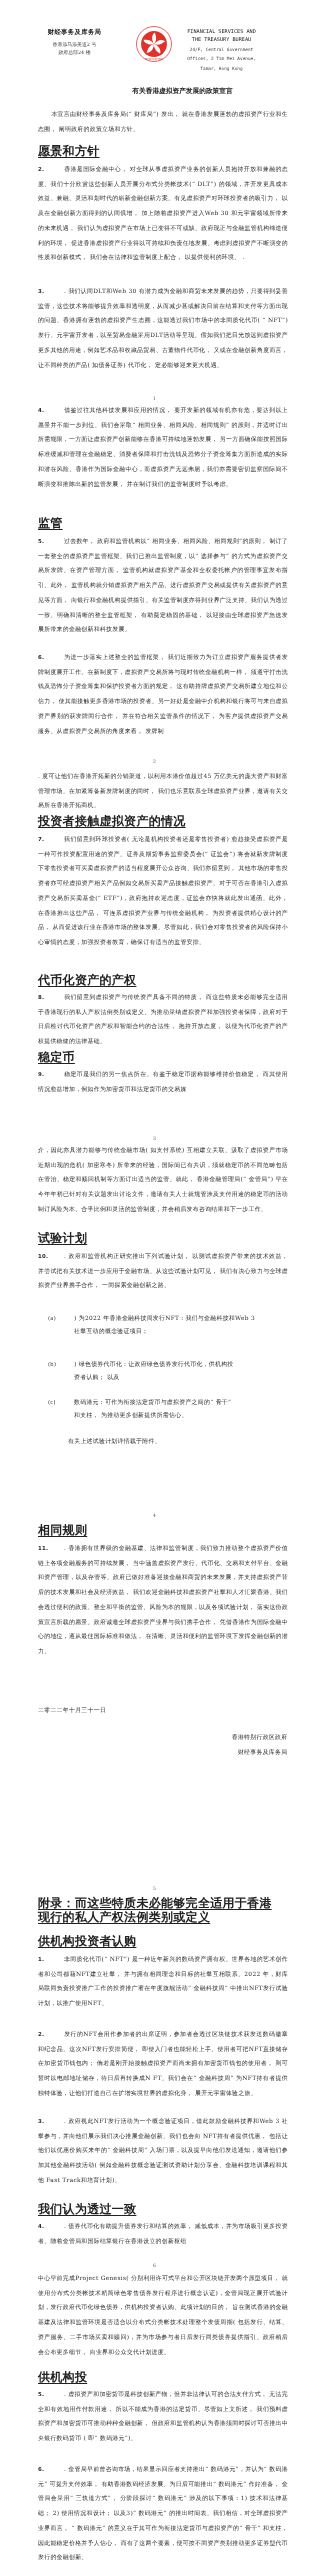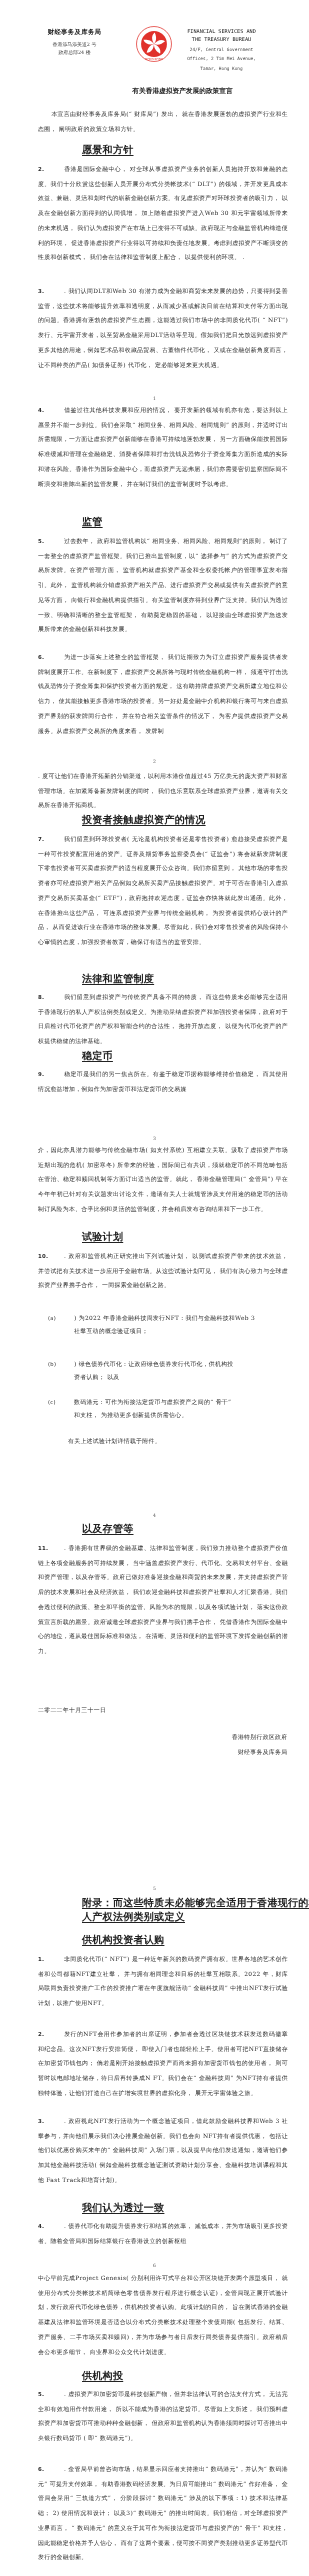--- a/index.html
+++ b/index.html
@@ -22,22 +22,22 @@
 
   
   .title { left:0; width:309px; top:87px; text-align:center; font-size:6.7px; font-weight:bold; color:#222;margin-left:28px; }
   .para {
     left:38px; width:250px; font-size:5.9px; line-height:14.7px;
     letter-spacing:0.3px; color:#2a2a2a; text-align:justify;
   }
   .para .num { font-family:"DejaVu Sans","Liberation Sans",sans-serif; font-weight:bold; font-size:5.4px; display:inline-block; width:26px; }
   .indent { text-indent:13.4px; }
   .heading {
-    left:38px; font-size:10px; font-weight:bold; color:#222;
-    text-decoration:underline; text-underline-offset:2.1px; letter-spacing:0.3px;margin-left:44px;
+    left:38px; font-size:12px; font-weight:bold; color:#222;
+    text-decoration:underline; text-underline-offset:2.1px; letter-spacing:0.3px;
   }
   .pageno { left:0; width:309px; text-align:center; font-size:4.6px; color:#555; }
   .sub { left:48px; width:240px; font-size:5.9px; line-height:13.4px; letter-spacing:0.3px; color:#2a2a2a; }
   .sub .lbl { font-family:"DejaVu Sans","Liberation Sans",sans-serif; font-size:5.2px; display:inline-block; width:26px; }
   .sub .txt { display:inline; }
   .sub .cont { padding-left:26px; }
   .sig { right:21.6px; text-align:right; font-size:5.9px; line-height:15px; letter-spacing:0.3px; color:#2a2a2a; }
   .date { left:38px; font-size:5.9px; letter-spacing:0.3px; color:#2a2a2a; }
 </style>
 </head>
@@ -106,21 +106,21 @@
 <div class="abs para" style="top:769px;">
   <span>. 度可让他们在香港开拓新的分销渠道，以利用本港价值超过45 万亿美元的庞大资产和财富管理市场。在加紧筹备新发牌制度的同时， 我们也乐意联系全球虚拟资产业界，邀请有关交易所在香港开拓商机。</span>
 </div>
 
 <div class="abs heading" style="top:813px;text-decoration:underline;">投资者接触虚拟资产的情况</div>
 
 <div class="abs para" style="top:832px;">
   <span class="num">7.</span><span>我们留意到环球投资者( 无论是机构投资者还是零售投资者) 愈趋接受虚拟资产是一种可作投资配置用途的资产。证券及期货事务监察委员会(“ 证监会”) 将会就新发牌制度下零售投资者可买卖虚拟资产的适当程度展开公众咨询。我们亦留意到， 其他市场的零售投资者亦可经虚拟资产相关产品例如交易所买卖产品接触虚拟资产。对于可否在香港引入虚拟资产交易所买卖基金(“ ETF”)，政府抱持欢迎态度，证监会亦快将就此发出通函。此外， 在香港推出这些产品， 可连系虚拟资产业界与传统金融机构， 为投资者提供精心设计的产品， 从而促进该行业在香港市场的整体发展。尽管如此，我们会对零售投资者的风险保持小心审慎的态度，加强投资者教育，确保订有适当的监管安排。</span>
 </div>
 
-<div class="abs heading" style="top:972px;">法律和监管制度</div>
+<div class="abs heading" style="top:972px;">代币化资产的产权</div>
 
 <div class="abs para" style="top:990px;">
   <span class="num">8.</span><span>我们留意到虚拟资产与传统资产具备不同的特质， 而这些特质未必能够完全适用于香港现行的私人产权法例类别或定义。为推动采纳虚拟资产和加强投资者保障，政府对于日后检讨代币化资产的产权和智能合约的合法性， 抱持开放态度， 以便为代币化资产的产权提供稳健的法律基础。</span>
 </div>
 
 <div class="abs heading" style="top:1049px;">稳定币</div>
 
 <div class="abs para" style="top:1067px;">
   <span class="num">9.</span><span>稳定币是我们的另一焦点所在。有鉴于稳定币据称能够维持价值稳定， 而其使用情况愈益增加，例如作为加密货币和法定货币的交易媒</span>
 </div>
@@ -149,21 +149,21 @@
 
 <div class="abs sub" style="top:1396px;">
   <div><span class="lbl">(c)</span><span class="txt">数码港元：可作为衔接法定货币与虚拟资产之间的“ 骨干”</span></div>
   <div class="cont">和支柱， 为推动更多创新提供所需信心。</div>
 </div>
 
 <div class="abs para" style="top:1434px; left:68px; width:206px;">有关上述试验计划详情载于附件。</div>
 
 <div class="abs pageno" style="top:1513px;">4</div>
 
-<div class="abs heading" style="top:1522px;">以及存管等</div>
+<div class="abs heading" style="top:1522px;">相同规则</div>
 
 <div class="abs para" style="top:1541px;">
   <span class="num">11.</span><span>.      香港拥有世界级的金融基建、法律和监管制度，我们致力推动整个虚拟资产价值链上各项金融服务的可持续发展， 当中涵盖虚拟资产发行、代币化、交易和支付平台、金融和资产管理，以及存管等。政府已做好准备迎接金融和商贸的未来发展，并支持虚拟资产背后的技术发展和社会及经济效益， 我们欢迎金融科技和虚拟资产社羣和人才汇聚香港。我们会透过便利的政策、整全和平衡的监管、风险为本的规限，以及各项试验计划， 落实这份政策宣言所载的愿景。政府诚邀全球虚拟资产业界与我们携手合作， 凭借香港作为国际金融中心的地位，遵从最佳国际标准和做法， 在清晰、灵活和便利的监管环境下发挥金融创新的潜力。</span>
 </div>
 
 <div class="abs date" style="top:1706px;">二零二二年十月三十一日</div>
 
 <div class="abs sig" style="top:1730px;">
   <div>香港特别行政区政府</div>
   <div>财经事务及库务局</div>

